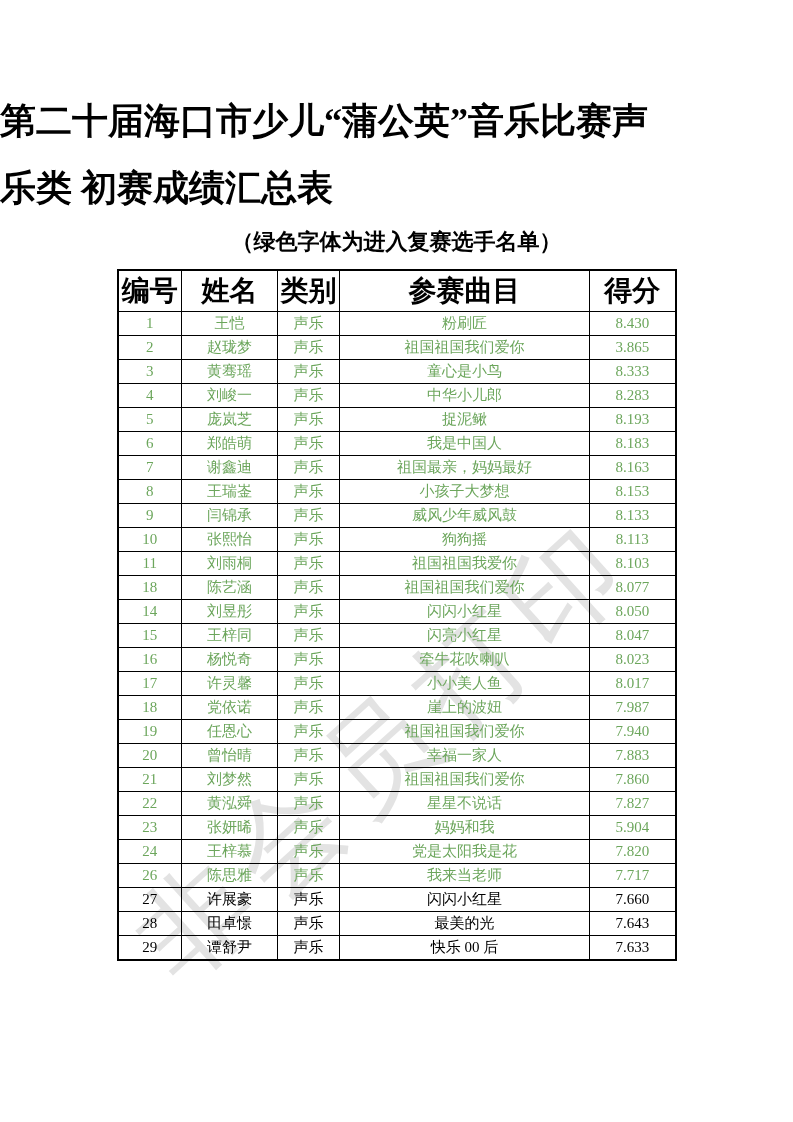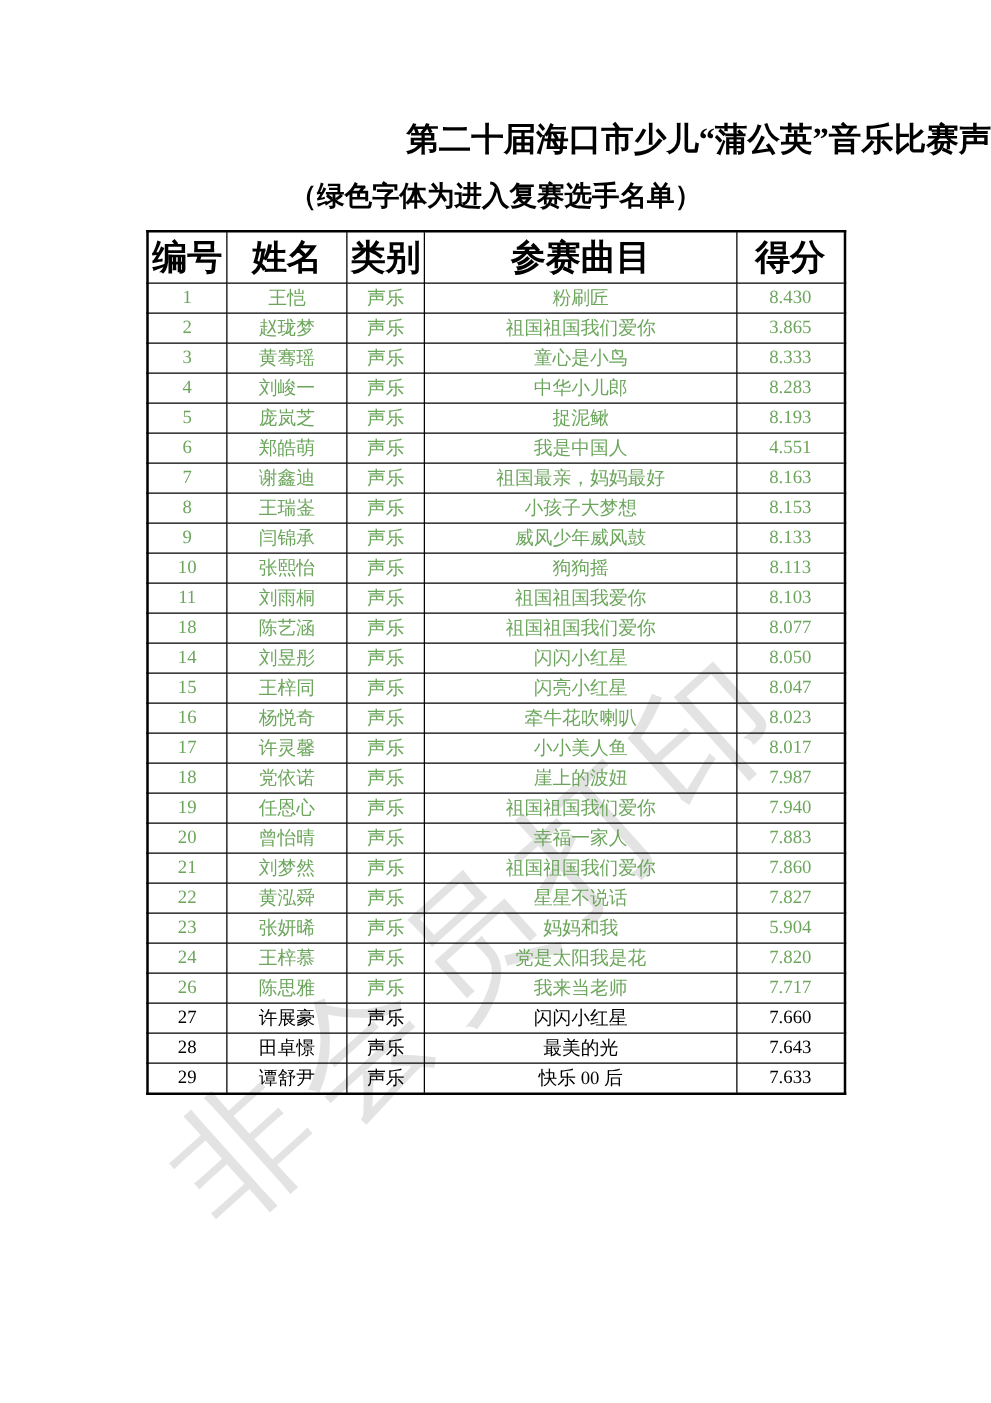--- a/index.html
+++ b/index.html
@@ -22,23 +22,23 @@
     transform:rotate(-42deg);
     transform-origin:center;
     white-space:nowrap;
     z-index:0;
     font-family:"Liberation Sans","DejaVu Sans",sans-serif;
     user-select:none;
   }
   .doc{position:relative;z-index:1;}
   .title{
     margin-top:88px;
-    text-align:right;
+    text-align:left;
     font-weight:bold;
-    font-size:26px;
+    font-size:36px;
     line-height:1.85;
   }
   .subtitle{
     margin-top:6px;
     text-align:center;
     font-weight:bold;
     font-size:22px;
   }
   table.results{
     border-collapse:collapse;
@@ -80,20 +80,21 @@
 <body>
 
 <div class="page">
 
   <div class="watermark">非会员打印</div>
 
   <div class="doc">
 
     <div class="title">
       <div>第二十届海口市少儿“蒲公英”音乐比赛声</div>
+      <div>乐类 初赛成绩汇总表</div>
     </div>
 
     <div class="subtitle">（绿色字体为进入复赛选手名单）</div>
 
     <table class="results">
       <colgroup>
         <col style="width:64px">
         <col style="width:96px">
         <col style="width:62px">
         <col style="width:250px">
@@ -140,21 +141,21 @@
             <td>庞岚芝</td>
             <td>声乐</td>
             <td>捉泥鳅</td>
             <td>8.193</td>
           </tr>
           <tr class="data-row qualified">
             <td>6</td>
             <td>郑皓萌</td>
             <td>声乐</td>
             <td>我是中国人</td>
-            <td>4.551</td>
+            <td>8.183</td>
           </tr>
           <tr class="data-row qualified">
             <td>7</td>
             <td>谢鑫迪</td>
             <td>声乐</td>
             <td>祖国最亲，妈妈最好</td>
             <td>8.163</td>
           </tr>
           <tr class="data-row qualified">
             <td>8</td>

